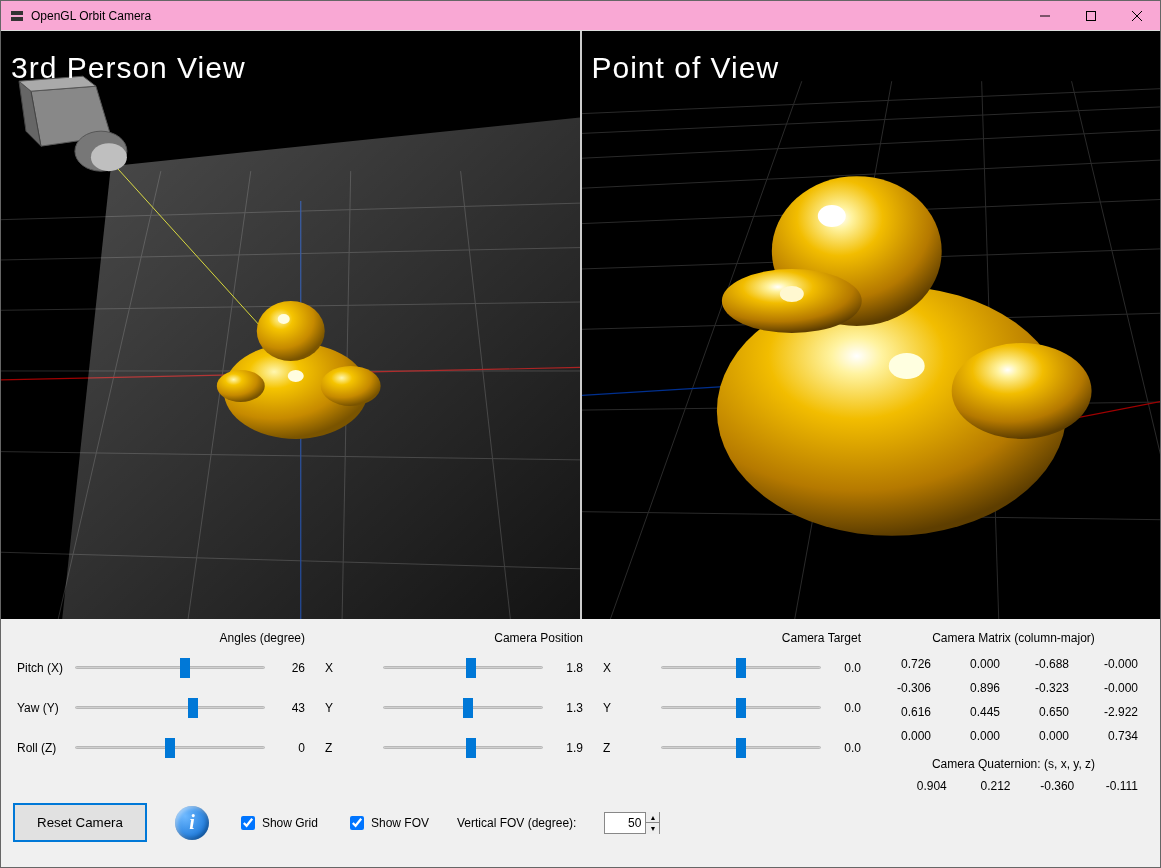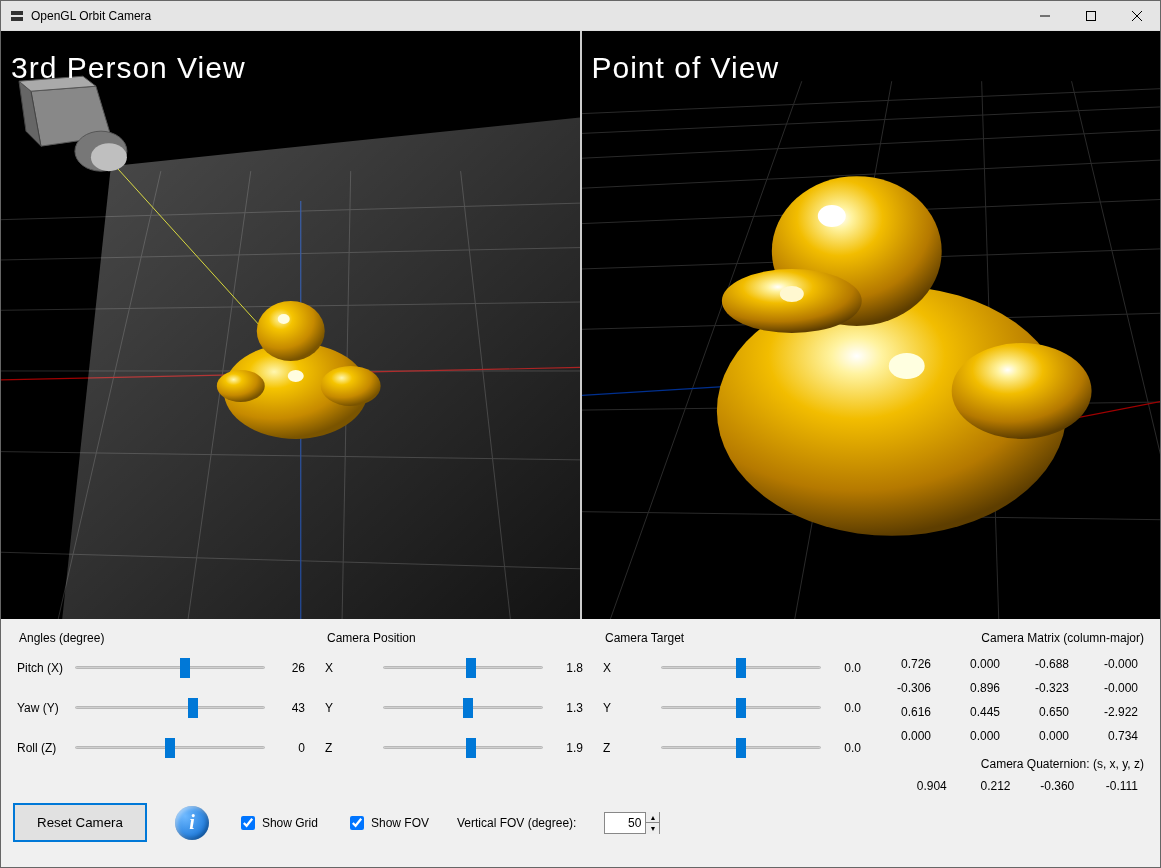--- a/index.html
+++ b/index.html
@@ -9,21 +9,21 @@
     font-size: 12px;
     background: #fff;
     width: 1161px;
     height: 868px;
     display: flex;
     flex-direction: column;
     border: 1px solid #666;
   }
   .titlebar {
     height: 30px;
-    background: #e5e5e5;
+    background: #f9a8d4;
     display: flex;
     align-items: center;
     padding: 0 0 0 8px;
     border-bottom: 1px solid #ddd;
   }
   .titlebar .icon { width: 16px; height: 16px; margin-right: 6px; display:inline-block; }
   .titlebar .title { flex: 1; }
   .winbtn { width: 46px; height: 30px; display:flex; align-items:center; justify-content:center; }
   .viewports {
     display: flex;
@@ -54,21 +54,21 @@
     flex-direction: column;
   }
   .slider-panels {
     display: flex;
     gap: 8px;
   }
   .panel {
     background: #f0f0f0;
     padding: 4px 6px 2px 6px;
   }
-  .panel h4 { margin: 0 0 10px 2px; font-weight: normal; font-size: 12px; }
+  .panel h4 { margin: 0 0 10px 2px; font-weight: normal; font-size: 12px; text-align: right; }
   .panel.angles { flex: 0 0 300px; }
   .panel.pos    { flex: 0 0 270px; }
   .panel.tgt    { flex: 0 0 270px; }
   .panel.matrix { flex: 1; }
   .srow {
     display: flex;
     align-items: center;
     margin-bottom: 14px;
     height: 26px;
   }
@@ -96,21 +96,21 @@
     transform: translateX(-50%);
   }
   .matrix-grid {
     display: grid;
     grid-template-columns: repeat(4, 1fr);
     gap: 10px 25px;
     text-align: right;
     font-variant-numeric: tabular-nums;
     padding: 2px 6px 6px 6px;
   }
-  .panel.matrix h4 { text-align: right; }
+  .panel.matrix h4 { text-align: center; }
   .quat-box { margin-top: 8px; }
   .quat-box h4 { text-align: center; margin-bottom: 8px; }
   .quat-grid {
     display: grid;
     grid-template-columns: repeat(4, 1fr);
     gap: 4px;
     text-align: right;
     font-variant-numeric: tabular-nums;
     padding: 0 6px;
   }

